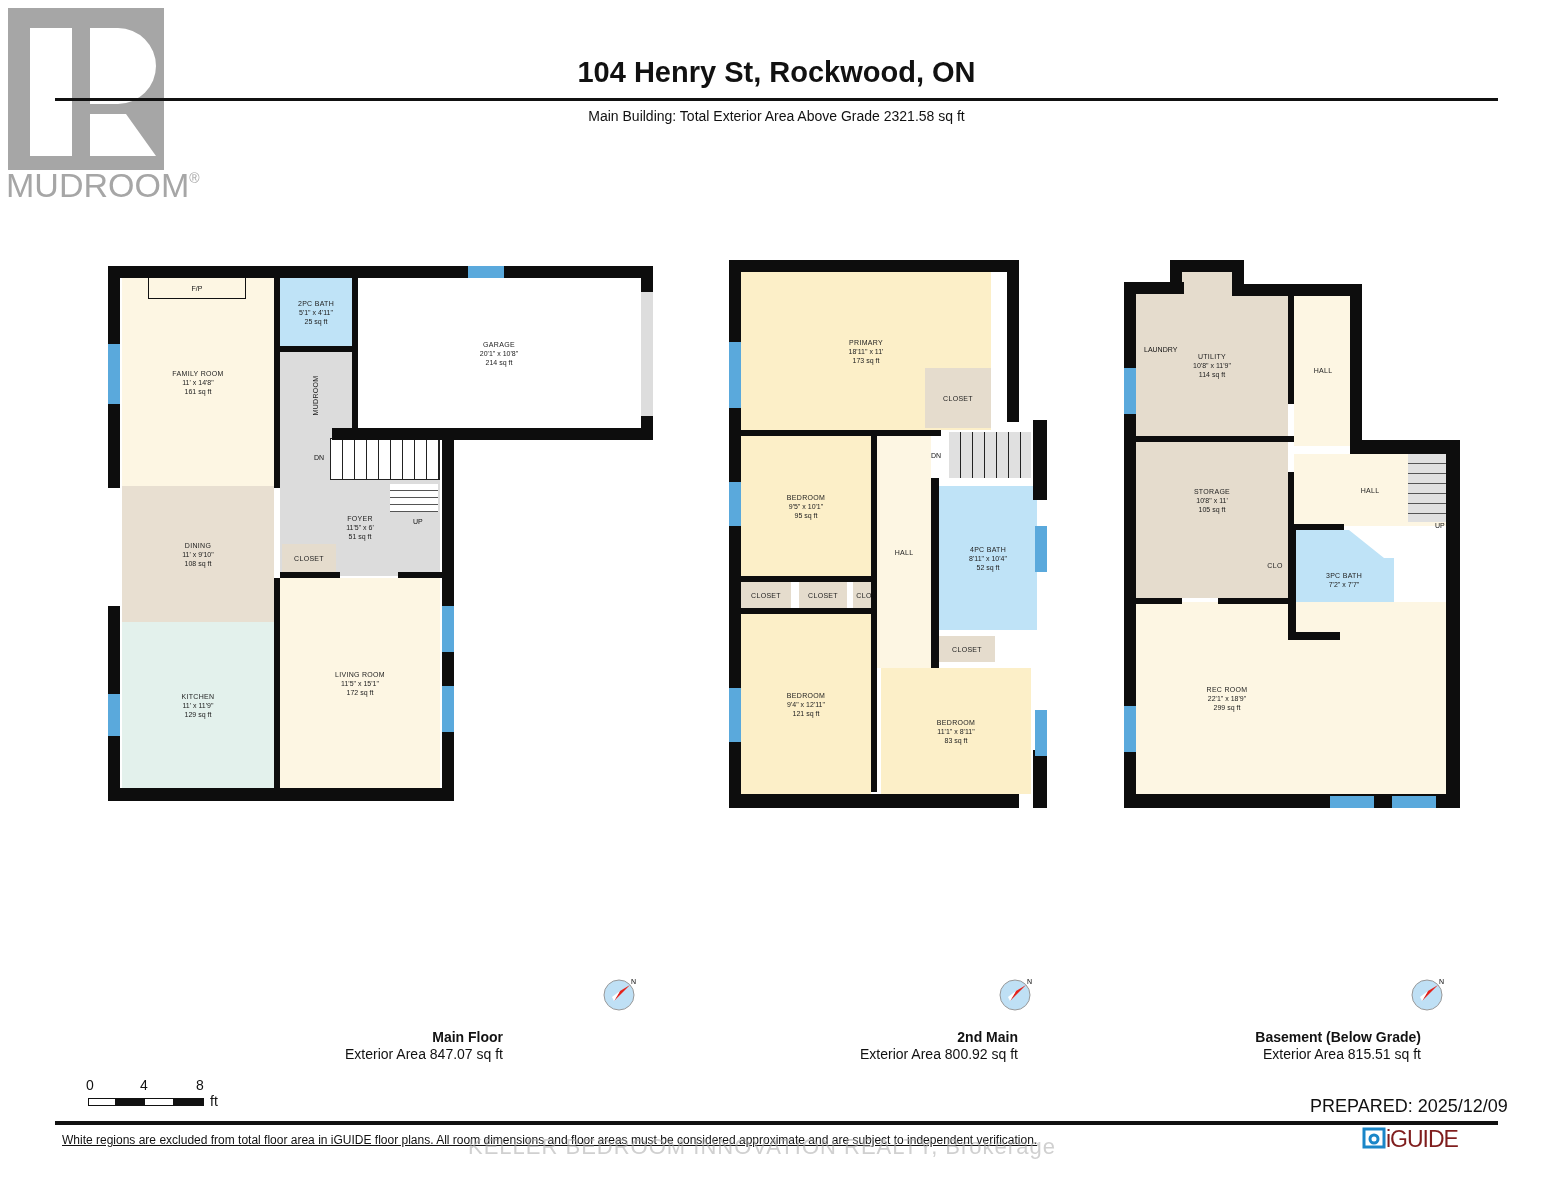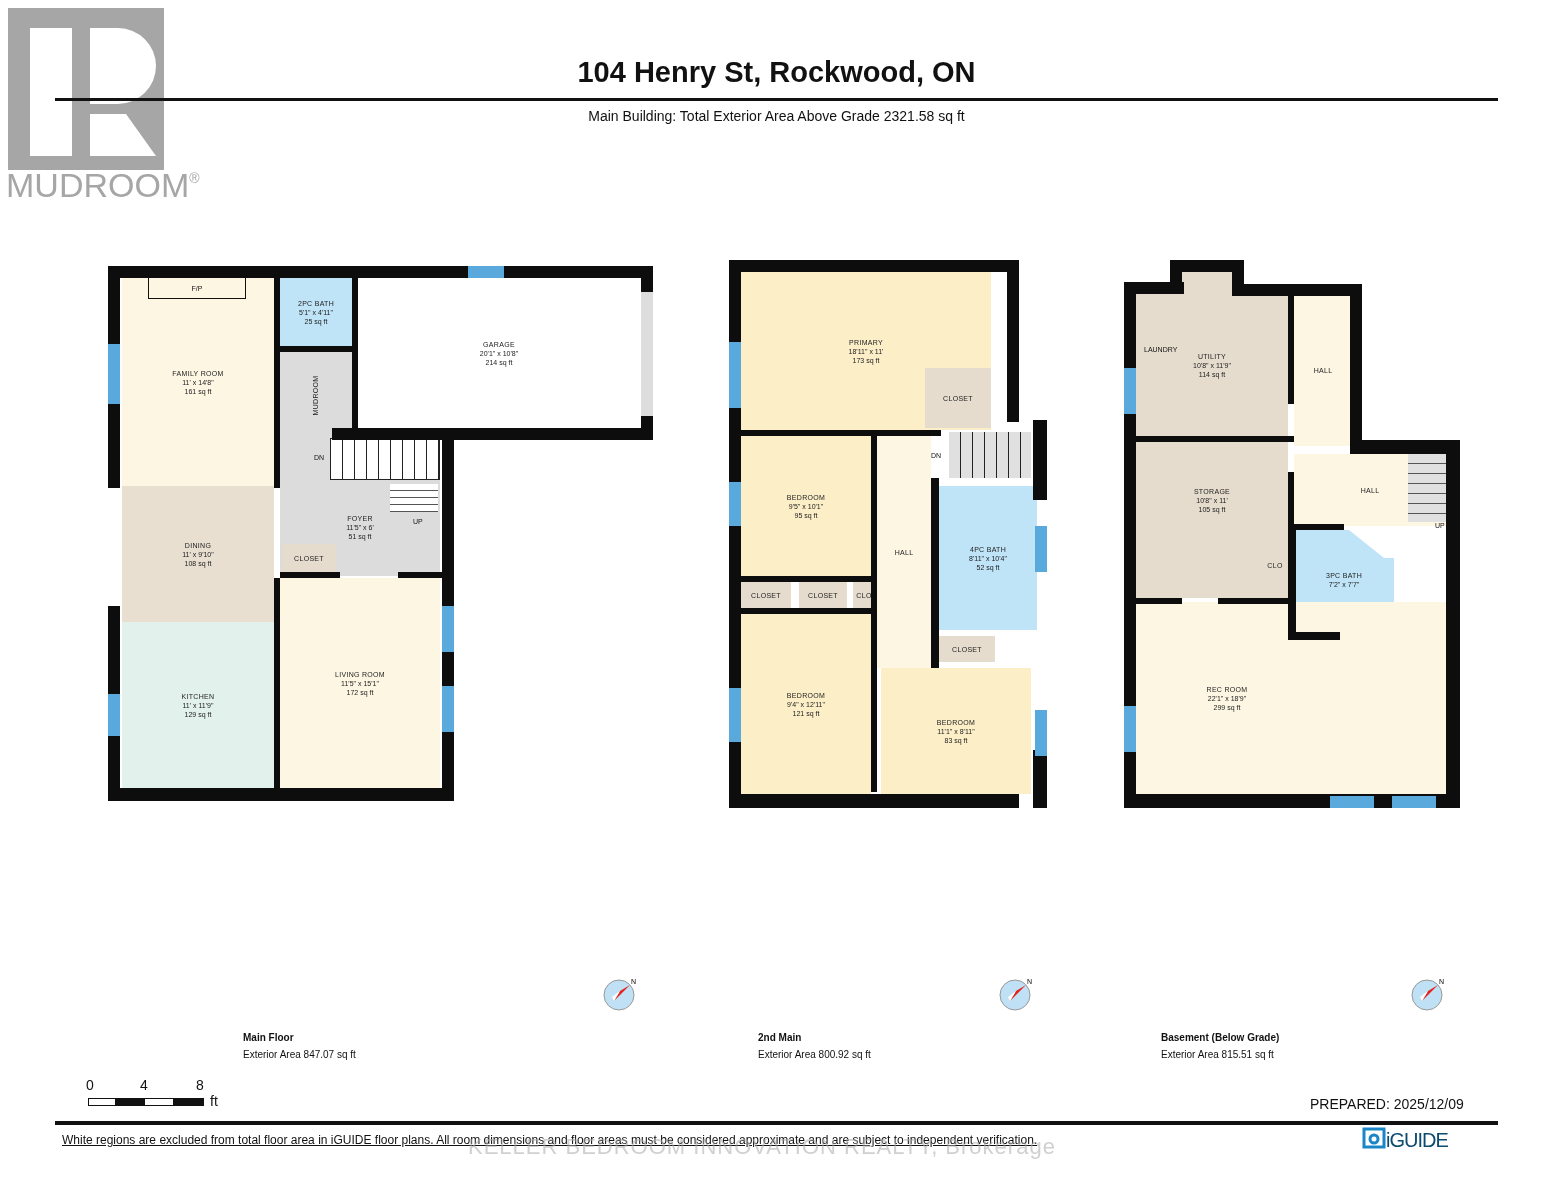--- a/index.html
+++ b/index.html
@@ -9,30 +9,30 @@
   .logo-text{left:6px;top:166px;font-size:34px;color:#a6a6a6;letter-spacing:0px;}
   .logo-text sup{font-size:14px;vertical-align:top;position:relative;top:4px;}
   .title{left:0;width:1553px;top:56px;text-align:center;font-size:29px;font-weight:bold;}
   .rule{left:55px;width:1443px;top:98px;height:3px;background:#111;}
   .subtitle{left:0;width:1553px;top:108px;text-align:center;font-size:14px;}
   .plan{position:absolute;}
   .wall{position:absolute;background:#0d0d0d;}
   .room{position:absolute;display:flex;align-items:center;justify-content:center;flex-direction:column;text-align:center;font-size:7px;line-height:9px;color:#222;}
   .room .n{letter-spacing:.3px;}
   .win{position:absolute;background:#5aa9dc;}
-  .floor-label{position:absolute;text-align:left;font-size:10px;line-height:17px;}
+  .floor-label{position:absolute;text-align:right;font-size:14px;line-height:17px;}
   .floor-label .nm{font-weight:bold;}
   .compass{position:absolute;width:36px;height:36px;}
   .scale{left:86px;top:1077px;}
   .scale-nums{position:absolute;font-size:14px;}
   .footer-rule{left:55px;width:1443px;top:1121px;height:4px;background:#111;}
   .disclaimer{left:62px;top:1133px;font-size:12px;text-decoration:underline;}
   .watermark{left:468px;top:1134px;font-size:22px;color:rgba(170,170,170,.55);letter-spacing:1px;}
-  .prepared{left:1310px;top:1096px;font-size:14px;}
-  .iguide{left:1362px;top:1126px;font-size:20px;color:#0c4a6e;font-weight:normal;letter-spacing:-1px;}
+  .prepared{left:1310px;top:1096px;font-size:18px;}
+  .iguide{left:1362px;top:1126px;font-size:23px;color:#7f1d1d;font-weight:normal;letter-spacing:-1px;}
 </style>
 </head>
 <body>
 
 <div class="abs logo-box">
   <svg width="156" height="162" viewBox="0 0 156 162">
     <rect x="22" y="20" width="42" height="128" fill="#fff"></rect>
     <path d="M82 20 H110 A38 38 0 0 1 110 96 H82 Z M82 106 H118 L148 148 H82 Z" fill="#fff"></path>
   </svg>
 </div>

